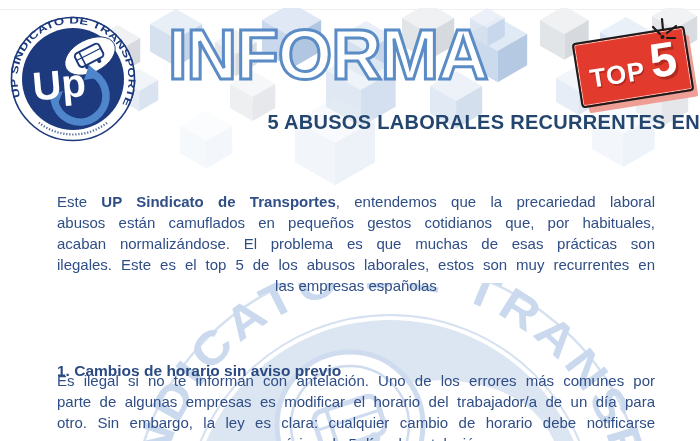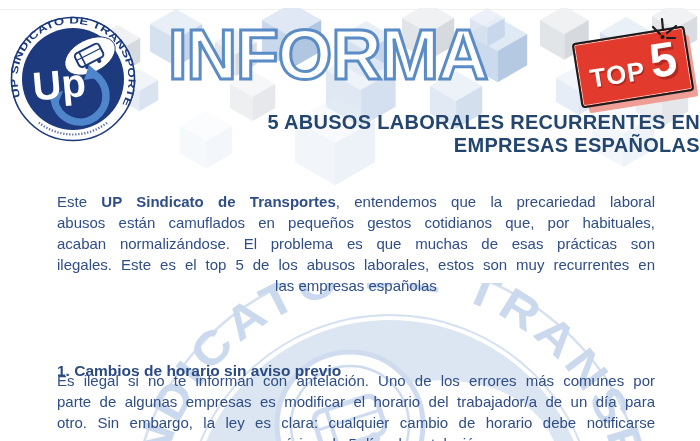--- a/index.html
+++ b/index.html
@@ -169,21 +169,20 @@
       <line x1="247" y1="137" x2="313" y2="137" stroke="#bdcfe9" stroke-width="3"></line>
       <circle cx="264" cy="165" r="6" fill="#bdcfe9"></circle>
       <circle cx="299" cy="162" r="6" fill="#bdcfe9"></circle>
     </g>
   </svg>
 
   <div class="content">
 
     <div class="title">
       <div>5 ABUSOS LABORALES RECURRENTES EN</div>
-      <div>EMPRESAS ESPAÑOLAS</div>
     </div>
 
     <div class="textblock tb-intro">
       <div class="jl"><span>Este </span><span class="b">UP Sindicato de Transportes</span><span>, entendemos que la precariedad laboral</span></div>
       <div class="jl">abusos están camuflados en pequeños gestos cotidianos que, por habituales,</div>
       <div class="jl">acaban normalizándose. El problema es que muchas de esas prácticas son</div>
       <div class="jl">ilegales. Este es el top 5 de los abusos laborales, estos son muy recurrentes en</div>
       <div class="ll">las empresas españolas</div>
     </div>
 

